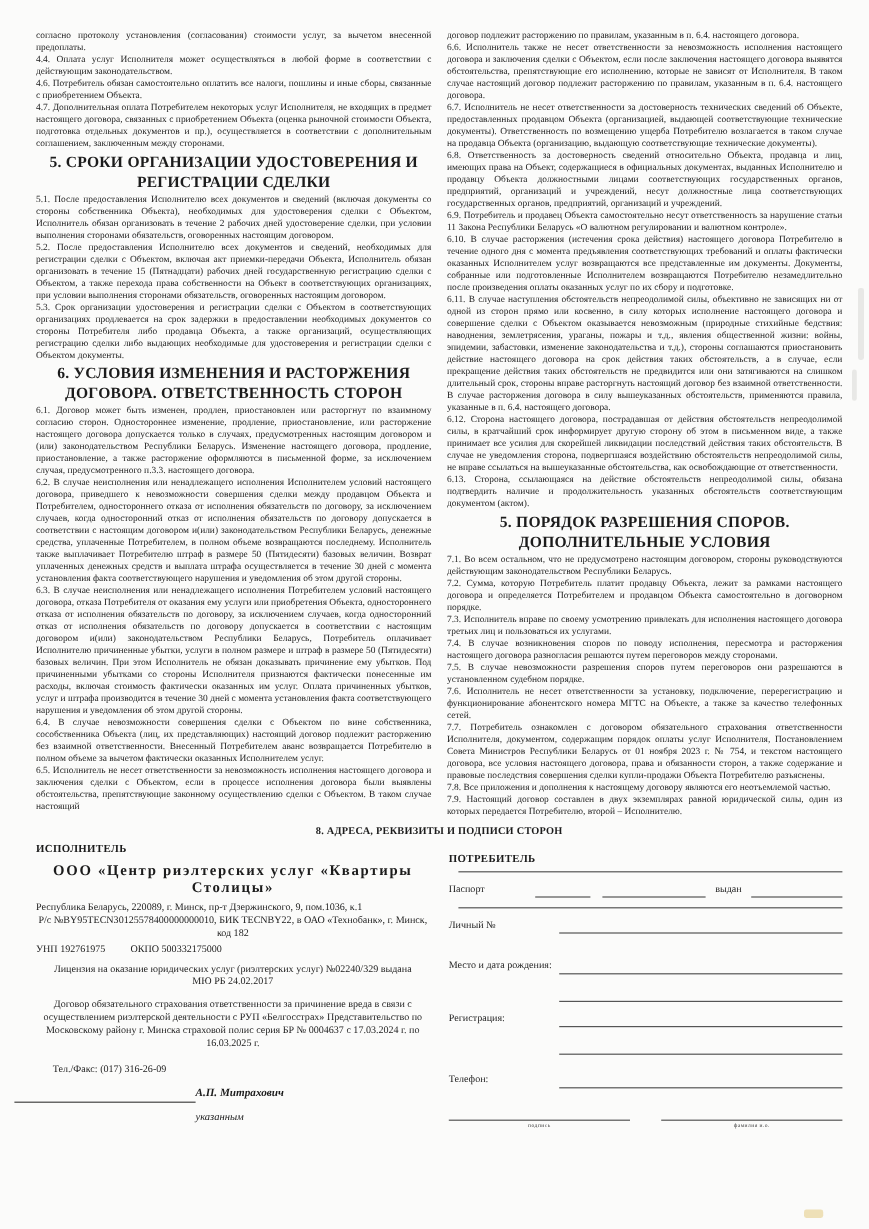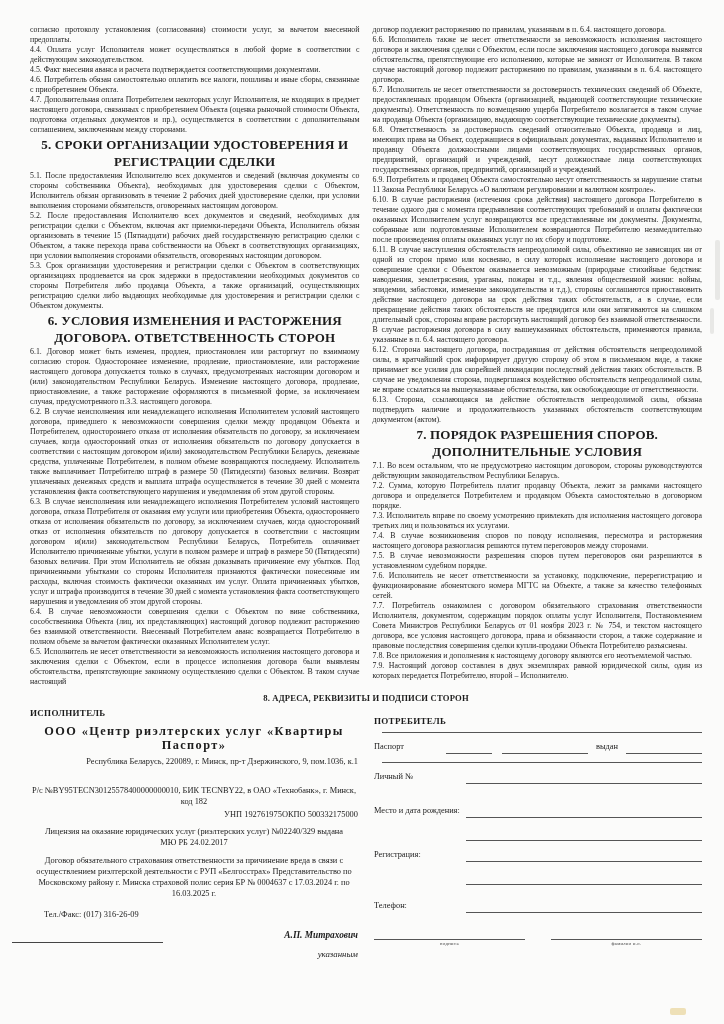--- a/index.html
+++ b/index.html
@@ -55,44 +55,45 @@
     letter-spacing:.3px;
   }
   .company-name{
     text-align:center;
     font-weight:bold;
     font-size:12.3px;
     letter-spacing:1.4px;
     line-height:1.18;
     margin:0 4px 4px 4px;
   }
-  .centered-block{text-align:right;margin:0 0 18px 0;}
+  .centered-block{text-align:left;margin:0 0 0 0;}
   .bank-line{text-align:center;margin:0 0 2px 0;}
   .codes-row{
     display:flex;
-    justify-content:flex-end;
+    justify-content:flex-start;
     margin:1px 0 6px 0;
+    gap:21px;
   }
   .license-block{text-align:center;margin:0 6px 8px 6px;}
   .insurance-block{text-align:center;margin:0 2px 10px 2px;}
   .phone-line{margin:4px 0 8px 14px;}
   .exec-sig-row{
     display:flex;
     align-items:flex-start;
     margin-top:6px;
   }
   .exec-sig-line{
     width:46%;
     border-bottom:1px solid #444;
     height:13px;
     margin-left:-18px;
   }
   .exec-signatory{
     flex:1;
-    text-align:right;
+    text-align:left;
   }
   .signatory-name{font-weight:bold;font-style:italic;font-size:9.3px;}
   .signatory-title{font-style:italic;font-size:8.8px;margin-top:8px;}
   
   .full-rule{border-bottom:1px solid #555;height:0;margin:4px 0 0 8px;}
   .form-row{
     display:flex;
     margin-top:9px;
   }
   .form-label{white-space:nowrap;}
@@ -128,21 +129,20 @@
 </style>
 </head>
 <body>
 
 <div class="page">
 
   <div class="cols">
     <div class="col" id="left-col">
         <p class="para">согласно протоколу установления (согласования) стоимости услуг, за вычетом внесенной предоплаты.</p>
         <p class="para">4.4. Оплата услуг Исполнителя может осуществляться в любой форме в соответствии с действующим законодательством.</p>
-        <p class="para">4.5. Факт внесения аванса и расчета подтверждается соответствующими документами.</p>
         <p class="para">4.6. Потребитель обязан самостоятельно оплатить все налоги, пошлины и иные сборы, связанные с приобретением Объекта.</p>
         <p class="para">4.7. Дополнительная оплата Потребителем некоторых услуг Исполнителя, не входящих в предмет настоящего договора, связанных с приобретением Объекта (оценка рыночной стоимости Объекта, подготовка отдельных документов и пр.), осуществляется в соответствии с дополнительным соглашением, заключенным между сторонами.</p>
         <p class="sec-heading">5. СРОКИ ОРГАНИЗАЦИИ УДОСТОВЕРЕНИЯ И РЕГИСТРАЦИИ СДЕЛКИ</p>
         <p class="para">5.1. После предоставления Исполнителю всех документов и сведений (включая документы со стороны собственника Объекта), необходимых для удостоверения сделки с Объектом, Исполнитель обязан организовать в течение 2 рабочих дней удостоверение сделки, при условии выполнения сторонами обязательств, оговоренных настоящим договором.</p>
         <p class="para">5.2. После предоставления Исполнителю всех документов и сведений, необходимых для регистрации сделки с Объектом, включая акт приемки-передачи Объекта, Исполнитель обязан организовать в течение 15 (Пятнадцати) рабочих дней государственную регистрацию сделки с Объектом, а также перехода права собственности на Объект в соответствующих организациях, при условии выполнения сторонами обязательств, оговоренных настоящим договором.</p>
         <p class="para">5.3. Срок организации удостоверения и регистрации сделки с Объектом в соответствующих организациях продлевается на срок задержки в предоставлении необходимых документов со стороны Потребителя либо продавца Объекта, а также организаций, осуществляющих регистрацию сделки либо выдающих необходимые для удостоверения и регистрации сделки с Объектом документы.</p>
         <p class="sec-heading">6. УСЛОВИЯ ИЗМЕНЕНИЯ И РАСТОРЖЕНИЯ ДОГОВОРА. ОТВЕТСТВЕННОСТЬ СТОРОН</p>
         <p class="para">6.1. Договор может быть изменен, продлен, приостановлен или расторгнут по взаимному согласию сторон. Одностороннее изменение, продление, приостановление, или расторжение настоящего договора допускается только в случаях, предусмотренных настоящим договором и (или) законодательством Республики Беларусь. Изменение настоящего договора, продление, приостановление, а также расторжение оформляются в письменной форме, за исключением случая, предусмотренного п.3.3. настоящего договора.</p>
         <p class="para">6.2. В случае неисполнения или ненадлежащего исполнения Исполнителем условий настоящего договора, приведшего к невозможности совершения сделки между продавцом Объекта и Потребителем, одностороннего отказа от исполнения обязательств по договору, за исключением случаев, когда односторонний отказ от исполнения обязательств по договору допускается в соответствии с настоящим договором и(или) законодательством Республики Беларусь, денежные средства, уплаченные Потребителем, в полном объеме возвращаются последнему. Исполнитель также выплачивает Потребителю штраф в размере 50 (Пятидесяти) базовых величин. Возврат уплаченных денежных средств и выплата штрафа осуществляется в течение 30 дней с момента установления факта соответствующего нарушения и уведомления об этом другой стороны.</p>
         <p class="para">6.3. В случае неисполнения или ненадлежащего исполнения Потребителем условий настоящего договора, отказа Потребителя от оказания ему услуги или приобретения Объекта, одностороннего отказа от исполнения обязательств по договору, за исключением случаев, когда односторонний отказ от исполнения обязательств по договору допускается в соответствии с настоящим договором и(или) законодательством Республики Беларусь, Потребитель оплачивает Исполнителю причиненные убытки, услуги в полном размере и штраф в размере 50 (Пятидесяти) базовых величин. При этом Исполнитель не обязан доказывать причинение ему убытков. Под причиненными убытками со стороны Исполнителя признаются фактически понесенные им расходы, включая стоимость фактически оказанных им услуг. Оплата причиненных убытков, услуг и штрафа производится в течение 30 дней с момента установления факта соответствующего нарушения и уведомления об этом другой стороны.</p>
@@ -152,40 +152,40 @@
     <div class="col" id="right-col">
         <p class="para">договор подлежит расторжению по правилам, указанным в п. 6.4. настоящего договора.</p>
         <p class="para">6.6. Исполнитель также не несет ответственности за невозможность исполнения настоящего договора и заключения сделки с Объектом, если после заключения настоящего договора выявятся обстоятельства, препятствующие его исполнению, которые не зависят от Исполнителя. В таком случае настоящий договор подлежит расторжению по правилам, указанным в п. 6.4. настоящего договора.</p>
         <p class="para">6.7. Исполнитель не несет ответственности за достоверность технических сведений об Объекте, предоставленных продавцом Объекта (организацией, выдающей соответствующие технические документы). Ответственность по возмещению ущерба Потребителю возлагается в таком случае на продавца Объекта (организацию, выдающую соответствующие технические документы).</p>
         <p class="para">6.8. Ответственность за достоверность сведений относительно Объекта, продавца и лиц, имеющих права на Объект, содержащиеся в официальных документах, выданных Исполнителю и продавцу Объекта должностными лицами соответствующих государственных органов, предприятий, организаций и учреждений, несут должностные лица соответствующих государственных органов, предприятий, организаций и учреждений.</p>
         <p class="para">6.9. Потребитель и продавец Объекта самостоятельно несут ответственность за нарушение статьи 11 Закона Республики Беларусь «О валютном регулировании и валютном контроле».</p>
         <p class="para">6.10. В случае расторжения (истечения срока действия) настоящего договора Потребителю в течение одного дня с момента предъявления соответствующих требований и оплаты фактически оказанных Исполнителем услуг возвращаются все представленные им документы. Документы, собранные или подготовленные Исполнителем возвращаются Потребителю незамедлительно после произведения оплаты оказанных услуг по их сбору и подготовке.</p>
         <p class="para">6.11. В случае наступления обстоятельств непреодолимой силы, объективно не зависящих ни от одной из сторон прямо или косвенно, в силу которых исполнение настоящего договора и совершение сделки с Объектом оказывается невозможным (природные стихийные бедствия: наводнения, землетрясения, ураганы, пожары и т.д., явления общественной жизни: войны, эпидемии, забастовки, изменение законодательства и т.д.), стороны соглашаются приостановить действие настоящего договора на срок действия таких обстоятельств, а в случае, если прекращение действия таких обстоятельств не предвидится или они затягиваются на слишком длительный срок, стороны вправе расторгнуть настоящий договор без взаимной ответственности. В случае расторжения договора в силу вышеуказанных обстоятельств, применяются правила, указанные в п. 6.4. настоящего договора.</p>
         <p class="para">6.12. Сторона настоящего договора, пострадавшая от действия обстоятельств непреодолимой силы, в кратчайший срок информирует другую сторону об этом в письменном виде, а также принимает все усилия для скорейшей ликвидации последствий действия таких обстоятельств. В случае не уведомления сторона, подвергшаяся воздействию обстоятельств непреодолимой силы, не вправе ссылаться на вышеуказанные обстоятельства, как освобождающие от ответственности.</p>
         <p class="para">6.13. Сторона, ссылающаяся на действие обстоятельств непреодолимой силы, обязана подтвердить наличие и продолжительность указанных обстоятельств соответствующим документом (актом).</p>
-        <p class="sec-heading">7. ПОРЯДОК РАЗРЕШЕНИЯ СПОРОВ. ДОПОЛНИТЕЛЬНЫЕ УСЛОВИЯ</p>
+        <p class="sec-heading">5. ПОРЯДОК РАЗРЕШЕНИЯ СПОРОВ. ДОПОЛНИТЕЛЬНЫЕ УСЛОВИЯ</p>
         <p class="para">7.1. Во всем остальном, что не предусмотрено настоящим договором, стороны руководствуются действующим законодательством Республики Беларусь.</p>
         <p class="para">7.2. Сумма, которую Потребитель платит продавцу Объекта, лежит за рамками настоящего договора и определяется Потребителем и продавцом Объекта самостоятельно в договорном порядке.</p>
         <p class="para">7.3. Исполнитель вправе по своему усмотрению привлекать для исполнения настоящего договора третьих лиц и пользоваться их услугами.</p>
         <p class="para">7.4. В случае возникновения споров по поводу исполнения, пересмотра и расторжения настоящего договора разногласия решаются путем переговоров между сторонами.</p>
         <p class="para">7.5. В случае невозможности разрешения споров путем переговоров они разрешаются в установленном судебном порядке.</p>
         <p class="para">7.6. Исполнитель не несет ответственности за установку, подключение, перерегистрацию и функционирование абонентского номера МГТС на Объекте, а также за качество телефонных сетей.</p>
         <p class="para">7.7. Потребитель ознакомлен с договором обязательного страхования ответственности Исполнителя, документом, содержащим порядок оплаты услуг Исполнителя, Постановлением Совета Министров Республики Беларусь от 01 ноября 2023 г. № 754, и текстом настоящего договора, все условия настоящего договора, права и обязанности сторон, а также содержание и правовые последствия совершения сделки купли-продажи Объекта Потребителю разъяснены.</p>
         <p class="para">7.8. Все приложения  и дополнения к настоящему договору являются его неотъемлемой частью.</p>
         <p class="para">7.9. Настоящий договор составлен в двух экземплярах равной юридической силы, один из которых передается Потребителю, второй – Исполнителю.</p>
       </div>
   </div>
 
   <div class="sec8-heading">8. АДРЕСА, РЕКВИЗИТЫ И ПОДПИСИ СТОРОН</div>
 
   <div class="sec8">
 
     <div class="half">
       <div class="role-heading">ИСПОЛНИТЕЛЬ</div>
-      <div class="company-name">ООО «Центр риэлтерских услуг «Квартиры Паспорт»</div>
+      <div class="company-name">ООО «Центр риэлтерских услуг «Квартиры Столицы»</div>
       <div class="centered-block">Республика Беларусь, 220089, г. Минск, пр-т Дзержинского, 9, пом.1036, к.1</div>
       <div class="bank-line">Р/с №BY95TECN30125578400000000010, БИК TECNBY22, в ОАО «Технобанк», г. Минск, код 182</div>
       <div class="codes-row">
         <span>УНП 192761975</span>
         <span>ОКПО 500332175000</span>
       </div>
       <div class="license-block">Лицензия на оказание юридических услуг (риэлтерских услуг) №02240/329 выдана МЮ РБ 24.02.2017</div>
       <div class="insurance-block">Договор обязательного страхования ответственности за причинение вреда в связи с осуществлением риэлтерской деятельности с РУП «Белгосстрах» Представительство по Московскому району г. Минска страховой полис серия БР № 0004637 с 17.03.2024 г. по 16.03.2025 г.</div>
       <div class="phone-line">Тел./Факс: (017) 316-26-09</div>
       <div class="exec-sig-row">

